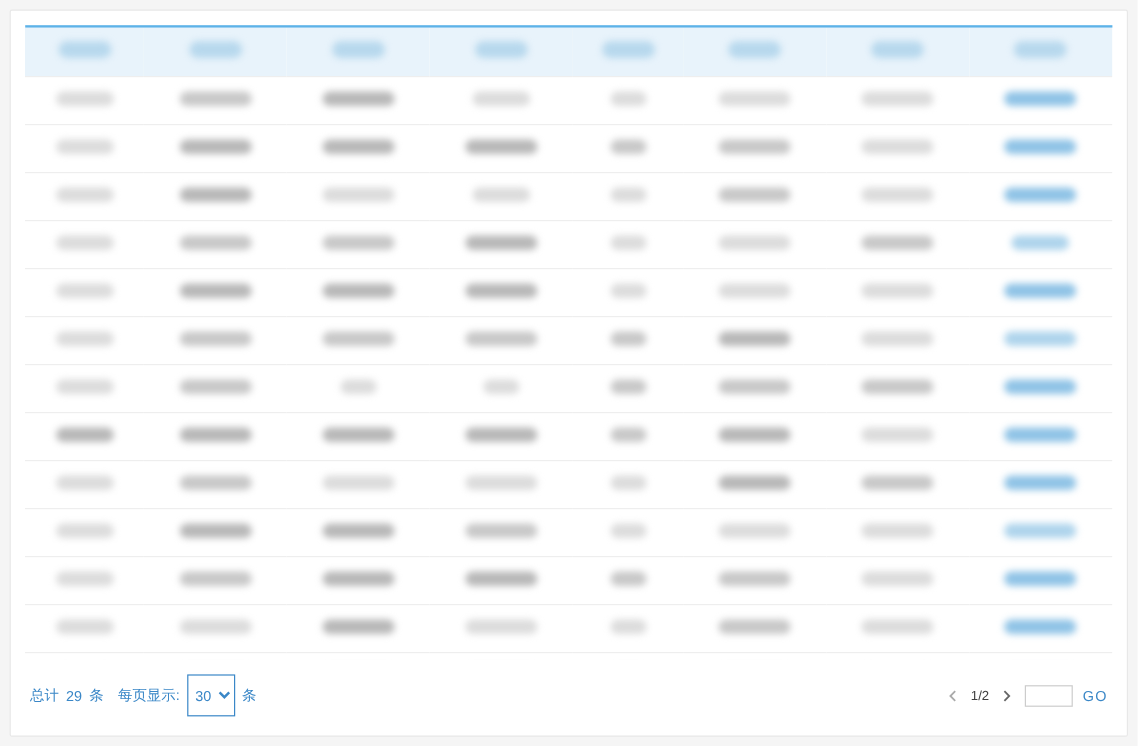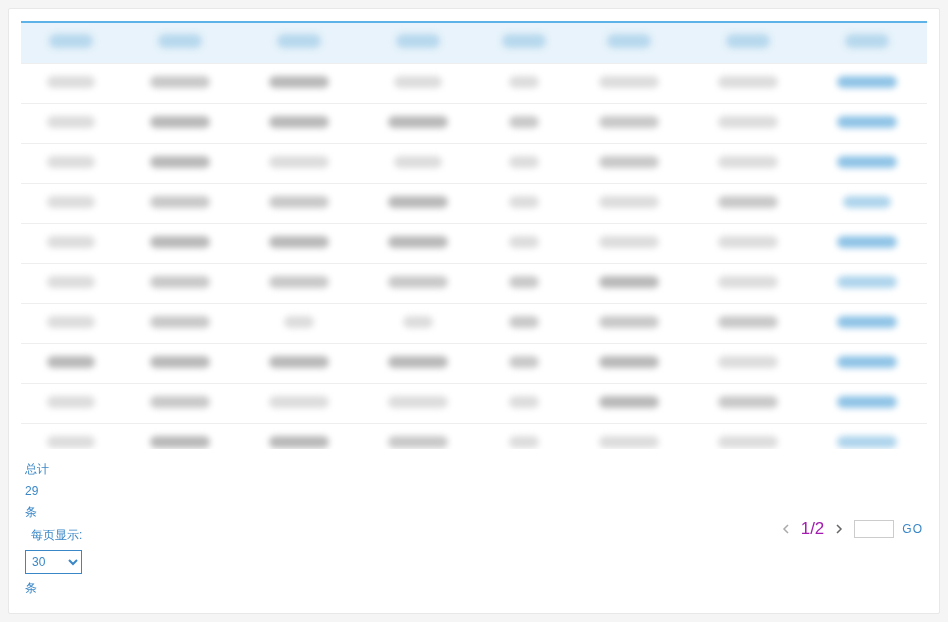--- a/index.html
+++ b/index.html
@@ -64,48 +64,48 @@
     .bg-gray-4 { background: #dcdcdc; }
     .bg-blue-1 { background: #8fc3e6; }
     .bg-blue-2 { background: #aed4ec; }
     .footer {
       display: flex;
       align-items: center;
       padding: 12px 4px 4px 4px;
       color: #3a87c7;
       font-size: 12px;
     }
-    .footer-left { display: flex; gap: 6px; flex-direction: column; }
+    .footer-left { display: flex; align-items: center; gap: 6px; }
     .footer-left .label { color: #3a87c7; }
     .page-size-select {
       border: 1px solid #3a87c7;
       color: #3a87c7;
       background: #fff;
       font-size: 12px;
       padding: 0 2px;
-      height: 24px;
+      height: 35px;
     }
     .footer-right {
       margin-left: auto;
       display: flex;
       align-items: center;
       gap: 8px;
       color: #888;
     }
     .nav-arrow {
       display: inline-flex;
       align-items: center;
       justify-content: center;
       width: 14px;
       height: 14px;
       cursor: pointer;
       color: #aaa;
     }
     .nav-arrow.enabled { color: #666; }
-    .page-indicator { color: #a21caf; font-size: 17px; }
+    .page-indicator { color: #404040; font-size: 11px; }
     .page-input {
       width: 40px;
       height: 18px;
       border: 1px solid #ccc;
       font-size: 12px;
       text-align: center;
     }
     .go-btn {
       color: #3a87c7;
       background: none;

